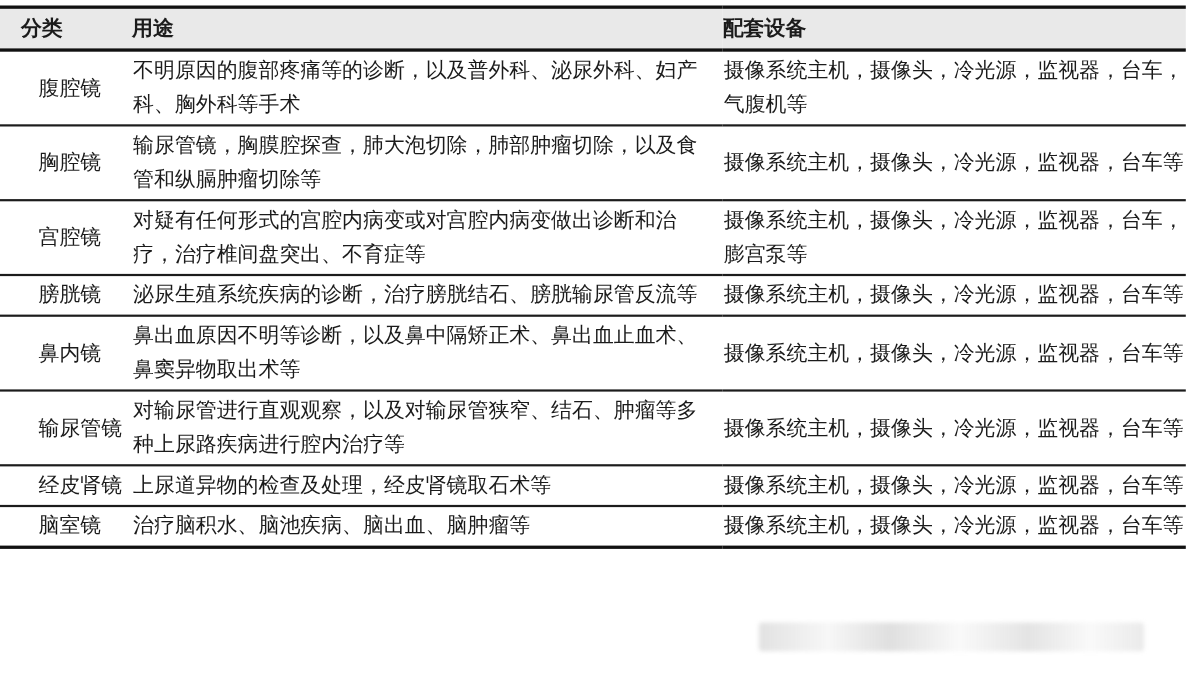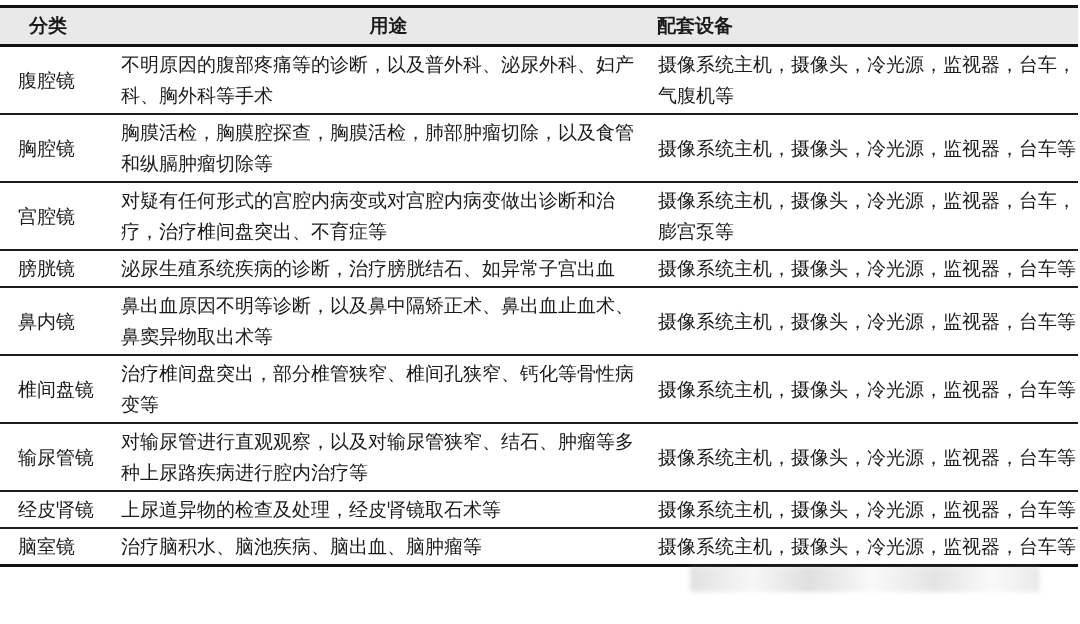--- a/index.html
+++ b/index.html
@@ -33,35 +33,35 @@
   thead th {
     background: #e9e9e9;
     text-align: left;
     font-weight: bold;
     font-size: 19px;
     height: 36px;
     padding: 0;
     border-bottom: 3px solid #111111;
     vertical-align: middle;
   }
-  th.h-category { padding-left: 29px; margin-left: 37px; }
-  th.h-usage    { padding-left: 0; text-align: center; }
+  th.h-category { padding-left: 19px; margin-left: 37px; }
+  th.h-usage    { padding-left: 0; }
   th.h-equipment{ padding-left: 0; }
 
   tbody td {
     font-size: 19px;
     line-height: 31px;
     padding-top: 2px;
     padding-bottom: 2px;
     border-bottom: 2px solid #1c1c1c;
     vertical-align: middle;
     word-break: break-all;
   }
   tbody tr:last-child td { border-bottom: none; }
-  td.cell-category  { padding-left: 18px; padding-right: 6px; }
+  td.cell-category  { padding-left: 35px; padding-right: 6px; }
   td.cell-usage     { padding-right: 14px; }
   td.cell-equipment { padding-right: 2px; font-family: Liberation Serif, serif; }
 
   .watermark-remnant {
     position: absolute;
     left: 690px;
     top: 566px;
     width: 350px;
     height: 26px;
     background: linear-gradient(90deg,
@@ -93,41 +93,36 @@
       </tr>
     </thead>
     <tbody id="table-body">
         <tr>
           <td class="cell-category">腹腔镜</td>
           <td class="cell-usage">不明原因的腹部疼痛等的诊断，以及普外科、泌尿外科、妇产科、胸外科等手术</td>
           <td class="cell-equipment">摄像系统主机，摄像头，冷光源，监视器，台车，气腹机等</td>
         </tr>
         <tr>
           <td class="cell-category">胸腔镜</td>
-          <td class="cell-usage">胸膜活检，胸膜腔探查，胸膜活检，肺部肿瘤切除，以及食管和纵膈肿瘤切除等</td>
+          <td class="cell-usage">输尿管镜，胸膜腔探查，肺大泡切除，肺部肿瘤切除，以及食管和纵膈肿瘤切除等</td>
           <td class="cell-equipment">摄像系统主机，摄像头，冷光源，监视器，台车等</td>
         </tr>
         <tr>
           <td class="cell-category">宫腔镜</td>
           <td class="cell-usage">对疑有任何形式的宫腔内病变或对宫腔内病变做出诊断和治疗，治疗椎间盘突出、不育症等</td>
           <td class="cell-equipment">摄像系统主机，摄像头，冷光源，监视器，台车，膨宫泵等</td>
         </tr>
         <tr>
           <td class="cell-category">膀胱镜</td>
-          <td class="cell-usage">泌尿生殖系统疾病的诊断，治疗膀胱结石、如异常子宫出血</td>
+          <td class="cell-usage">泌尿生殖系统疾病的诊断，治疗膀胱结石、膀胱输尿管反流等</td>
           <td class="cell-equipment">摄像系统主机，摄像头，冷光源，监视器，台车等</td>
         </tr>
         <tr>
           <td class="cell-category">鼻内镜</td>
           <td class="cell-usage">鼻出血原因不明等诊断，以及鼻中隔矫正术、鼻出血止血术、鼻窦异物取出术等</td>
-          <td class="cell-equipment">摄像系统主机，摄像头，冷光源，监视器，台车等</td>
-        </tr>
-        <tr>
-          <td class="cell-category">椎间盘镜</td>
-          <td class="cell-usage">治疗椎间盘突出，部分椎管狭窄、椎间孔狭窄、钙化等骨性病变等</td>
           <td class="cell-equipment">摄像系统主机，摄像头，冷光源，监视器，台车等</td>
         </tr>
         <tr>
           <td class="cell-category">输尿管镜</td>
           <td class="cell-usage">对输尿管进行直观观察，以及对输尿管狭窄、结石、肿瘤等多种上尿路疾病进行腔内治疗等</td>
           <td class="cell-equipment">摄像系统主机，摄像头，冷光源，监视器，台车等</td>
         </tr>
         <tr>
           <td class="cell-category">经皮肾镜</td>
           <td class="cell-usage">上尿道异物的检查及处理，经皮肾镜取石术等</td>

